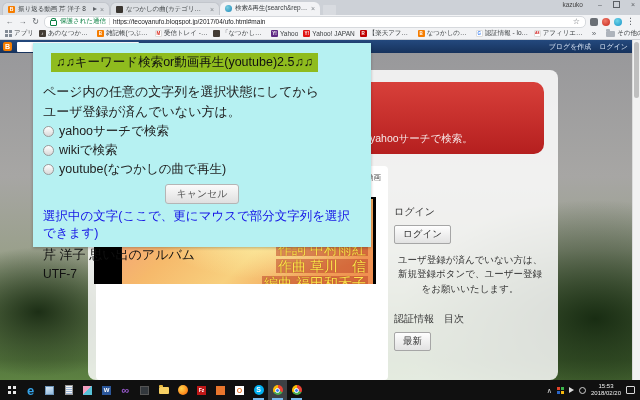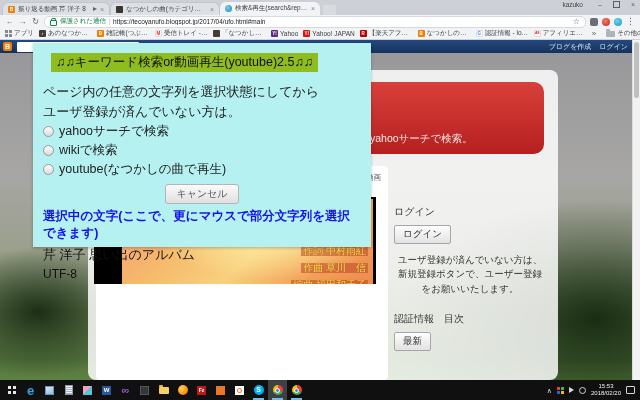--- a/index.html
+++ b/index.html
@@ -95,21 +95,21 @@
     border-radius:2px;flex:none;margin-left:4px;}
   .chklbl{font-size:7.5px;color:#555;margin-top:6px;flex:none;}
   .video{position:absolute;left:6px;top:127px;width:282px;height:87px;background:#000;overflow:hidden;}
   .vframe{position:absolute;left:28px;top:2px;right:3px;bottom:0;
     background:
       radial-gradient(160px 70px at 58% 35%, #fdf2a8, rgba(253,242,168,0) 72%),
       linear-gradient(135deg,#f19a7b 0%,#f6b96b 30%,#f8d07e 55%,#f2a058 80%,#ee8a4e 100%);}
   .vtitle{position:absolute;right:8px;top:20px;font-size:15px;font-weight:bold;color:#ffdf52;
     letter-spacing:1px;text-shadow:-1px 0 #7a3c10,1px 0 #7a3c10,0 -1px #7a3c10,0 1px #7a3c10;}
   .vcredits{position:absolute;right:8px;top:44px;text-align:right;}
-  .vcredits .cl{display:inline-block;background:rgba(190,70,40,.55);color:#ffe44d;font-size:10px;
+  .vcredits .cl{display:inline-block;background:rgba(190,70,40,.55);color:#ffe44d;font-size:14px;
     padding:0 2px;margin-bottom:2px;text-shadow:0 0 1px #8a3c10;}
   .vcredits div{line-height:1;}
   
   .sidebar{position:absolute;left:306px;top:135px;width:152px;font-size:9.5px;color:#333;}
   .sb-h{font-size:10px;color:#3a3a3a;margin:0 0 6px 0;}
   .gbtn{display:inline-block;padding:2px 8px;font-size:9.5px;color:#333;
     background:linear-gradient(#fefefe,#e2e2e2);border:1px solid #a6a6a6;border-radius:2px;}
   .sb-note{margin:9px 0 6px 0;line-height:1.5;text-align:center;}
   .sb-contents{margin-top:16px;}
   .entry{margin:4px 0 0 0;line-height:1.5;}
@@ -119,21 +119,21 @@
   .ptitle{display:inline-block;background:#8fbc1e;color:#111;font-size:12.5px;
     padding:1px 5px;margin:2px 0 10px 8px;}
   .pline{font-size:13px;color:#222;line-height:1.5;}
   .popt{display:flex;align-items:center;gap:5px;margin:2px 0;}
   .radio{width:11px;height:11px;border-radius:50%;background:linear-gradient(#fff,#d9d9d9);
     border:1px solid #999;box-sizing:border-box;flex:none;}
   .poptlbl{font-size:12.5px;color:#222;}
   .pcancelrow{text-align:center;margin:5px 0 4px 0;}
   .pcancel{display:inline-block;padding:2px 10px;font-size:10px;color:#555;
     background:linear-gradient(#fbfbfb,#e0e0e0);border:1px solid #b5b5b5;border-radius:3px;}
-  .pnote{color:#1414e6;font-weight:bold;font-size:12.5px;margin-top:3px;}
+  .pnote{color:#1414e6;font-weight:normal;font-size:12.5px;margin-top:3px;}
   .psel{font-size:13px;color:#111;margin-top:4px;}
   .penc{font-size:12px;color:#111;margin-top:3px;}
   
   .scroll{position:absolute;right:0;top:0;width:7px;height:340px;background:#f2f2f2;
     border-left:1px solid #ddd;z-index:30;}
   .thumb{position:absolute;left:1px;top:2px;width:5px;height:56px;background:#bfbfbf;border-radius:3px;}
   
   .taskbar{position:absolute;left:0;top:380px;width:640px;height:20px;background:#101010;
     display:flex;align-items:center;padding:0 2px;box-sizing:border-box;}
   .tico{width:19px;height:20px;display:flex;align-items:center;justify-content:center;
@@ -351,21 +351,21 @@
       </div>
       <div class="popt">
         <span class="radio"></span>
         <span class="poptlbl">youtube(なつかしの曲で再生)</span>
       </div>
       <div class="pcancelrow">
         <span class="pcancel">キャンセル</span>
       </div>
       <div class="pnote">選択中の文字(ここで、更にマウスで部分文字列を選択できます)</div>
       <div class="psel">芹 洋子 思い出のアルバム</div>
-      <div class="penc">UTF-8</div>
+      <div class="penc">UTF-7</div>
     </div>
 
     <div class="scroll">
       <div class="thumb"></div>
     </div>
   </div>
 
   <div class="taskbar">
     <div class="tico">
         <span class="startgrid"></span>

